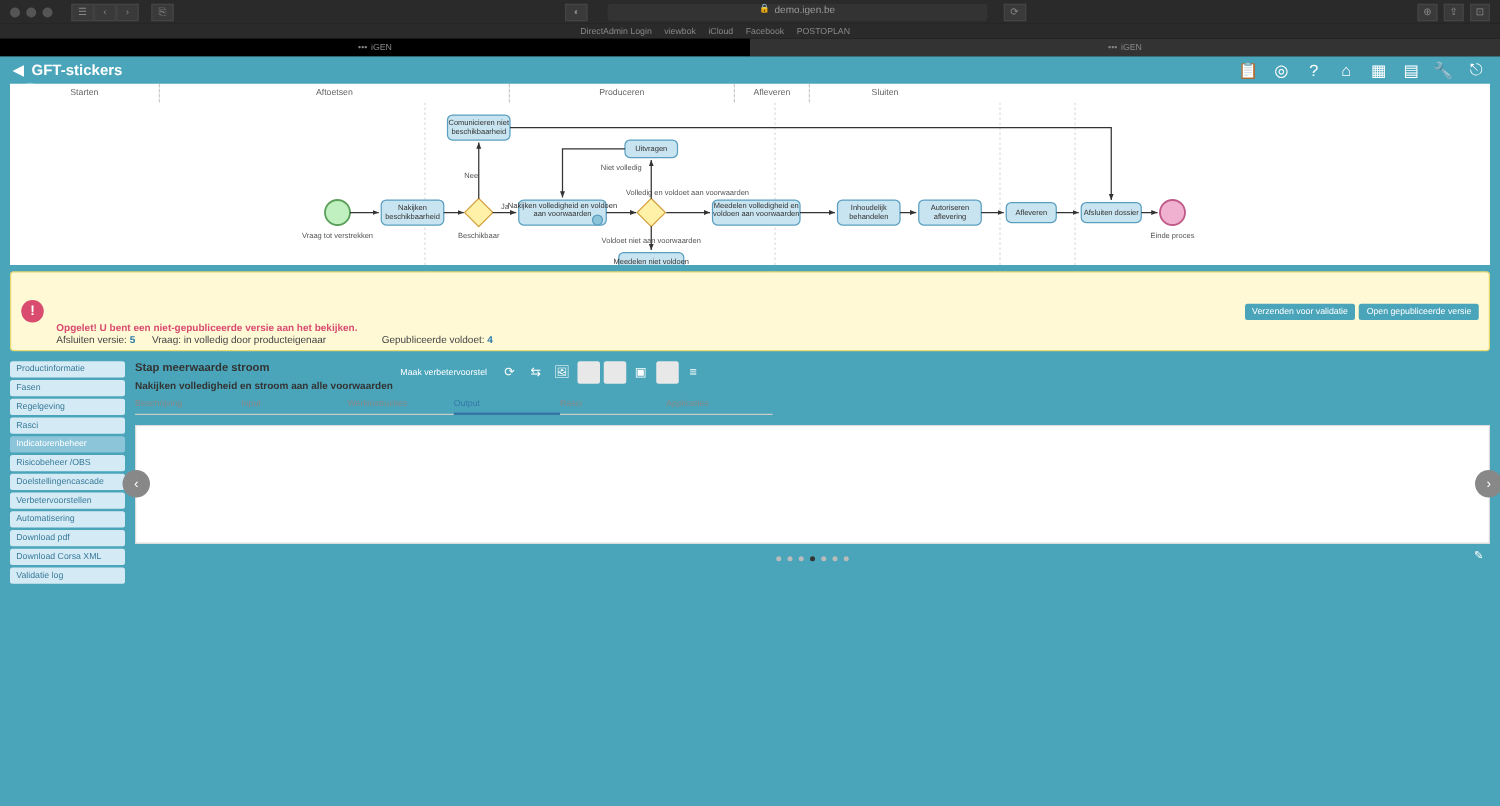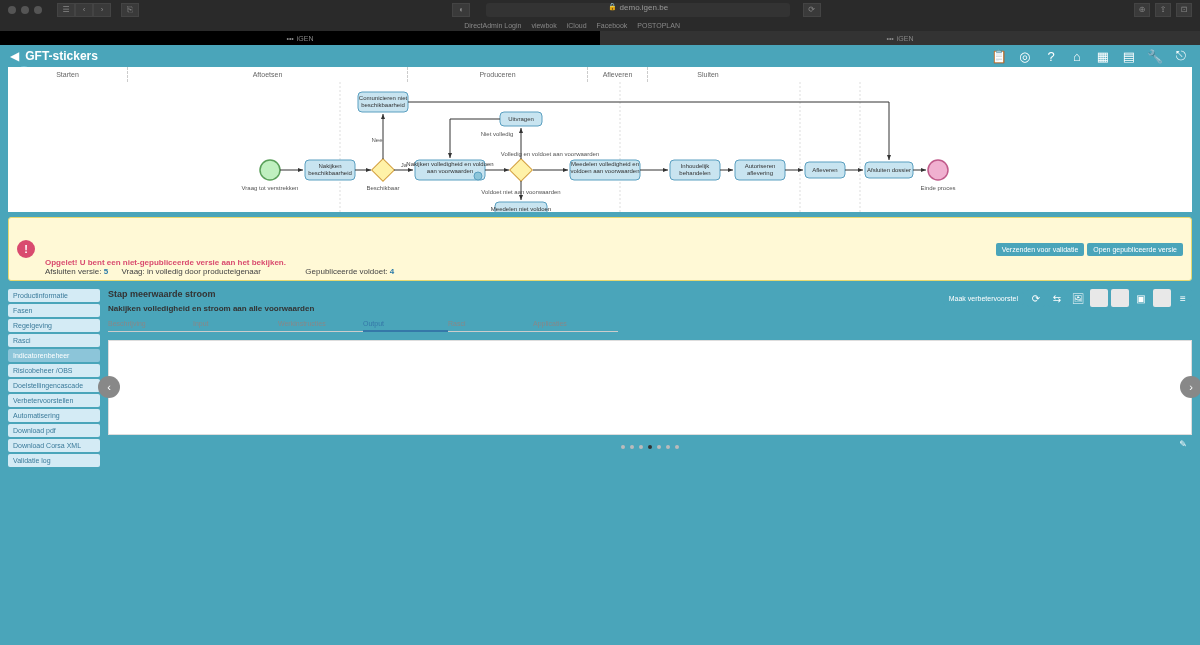--- a/index.html
+++ b/index.html
@@ -62,21 +62,21 @@
     
     .content-row { display: flex; margin: 8px 8px 0; gap: 8px; }
     
     
     .sidebar { width: 92px; display: flex; flex-direction: column; gap: 2px; }
     .sidebar-item { background: #d4ebf5; color: #3a7a9a; font-size: 7px; padding: 3px 5px; border-radius: 2px; cursor: pointer; }
     .sidebar-item.active { background: #8cc5d9; color: #fff; }
     
     
     .main-content { flex: 1; }
-    .content-header { display: flex; justify-content: space-between; align-items: flex-start; margin-bottom: 4px; }
+    .content-header { display: flex; align-items: flex-start; margin-bottom: 4px; }
     .content-titles { }
     .content-title { font-size: 9px; font-weight: bold; color: #333; }
     .content-subtitle { font-size: 8px; font-weight: bold; color: #333; margin-top: 5px; }
     .content-actions { display: flex; gap: 3px; align-items: center; }
     .action-btn { background: #4aa5ba; color: #fff; border: none; padding: 3px 6px; font-size: 7px; border-radius: 2px; cursor: pointer; }
     .action-icon { width: 18px; height: 18px; background: #4aa5ba; border-radius: 2px; display: flex; align-items: center; justify-content: center; color: #fff; font-size: 10px; cursor: pointer; }
     .action-icon.light { background: #e8e8e8; }
     
     
     .content-tabs { display: flex; gap: 0; font-size: 7px; color: #888; margin-bottom: 0; }

